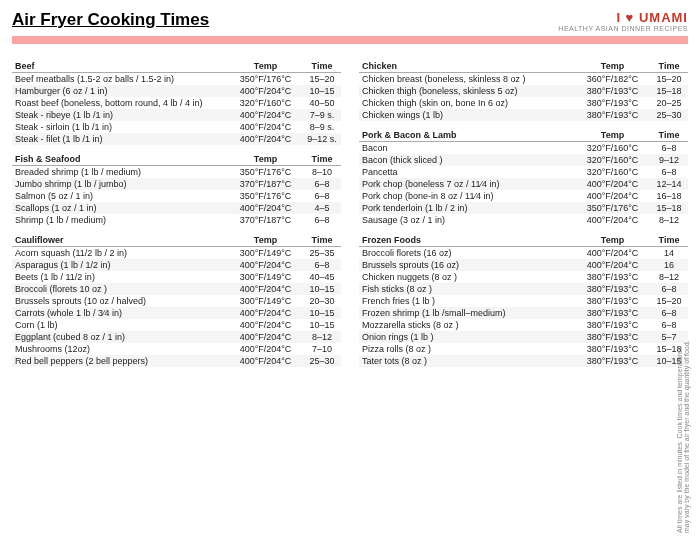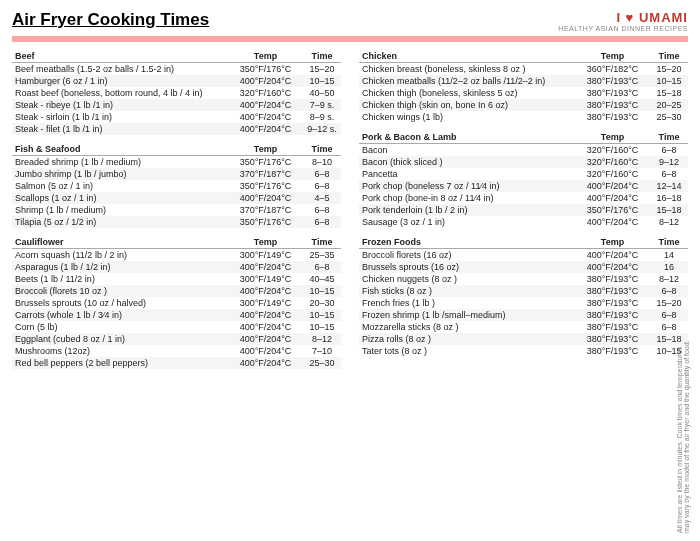--- a/index.html
+++ b/index.html
@@ -15,22 +15,22 @@
     .page {
       width: 700px;
       min-height: 541px;
       padding: 10px 12px 10px 12px;
       position: relative;
     }
     .header {
       display: flex;
       justify-content: space-between;
       align-items: flex-start;
-      margin-bottom: 8px;
-      border-bottom: 6px solid #fca5a5;
+      margin-bottom: 16px;
+      border-bottom: 8px solid #fca5a5;
       padding-bottom: 4px;
       gap: 40px;
     }
     .page-title {
       font-size: 17px;
       font-weight: bold;
       color: #000;
       text-decoration: underline;
     }
     .brand {
@@ -188,25 +188,20 @@
               <tr>
                 <td>Scallops (1 oz / 1 in)</td>
                 <td>400°F/204°C</td>
                 <td>4–5</td>
               </tr>
               <tr>
                 <td>Shrimp (1 lb / medium)</td>
                 <td>370°F/187°C</td>
                 <td>6–8</td>
               </tr>
-              <tr>
-                <td>Tilapia (5 oz / 1/2 in)</td>
-                <td>350°F/176°C</td>
-                <td>6–8</td>
-              </tr>
             </tbody>
         </table>
       </div>
 
       <div class="section">
         <table>
           <thead>
             <tr>
               <th class="col-item">Cauliflower</th>
               <th class="col-temp">Temp</th>
@@ -238,21 +233,21 @@
                 <td>Brussels sprouts (10 oz / halved)</td>
                 <td>300°F/149°C</td>
                 <td>20–30</td>
               </tr>
               <tr>
                 <td>Carrots (whole 1 lb / 3⁄4 in)</td>
                 <td>400°F/204°C</td>
                 <td>10–15</td>
               </tr>
               <tr>
-                <td>Corn (5 lb)</td>
+                <td>Corn (1 lb)</td>
                 <td>400°F/204°C</td>
                 <td>10–15</td>
               </tr>
               <tr>
                 <td>Eggplant (cubed 8 oz / 1 in)</td>
                 <td>400°F/204°C</td>
                 <td>8–12</td>
               </tr>
               <tr>
                 <td>Mushrooms (12oz)</td>
@@ -280,25 +275,20 @@
               <th class="col-time">Time</th>
             </tr>
           </thead>
           <tbody id="chicken-body">
           <tr>
                 <td>Chicken breast (boneless, skinless 8 oz )</td>
                 <td>360°F/182°C</td>
                 <td>15–20</td>
               </tr>
               <tr>
-                <td>Chicken meatballs (11/2–2 oz balls /11/2–2 in)</td>
-                <td>380°F/193°C</td>
-                <td>10–15</td>
-              </tr>
-              <tr>
                 <td>Chicken thigh (boneless, skinless 5 oz)</td>
                 <td>380°F/193°C</td>
                 <td>15–18</td>
               </tr>
               <tr>
                 <td>Chicken thigh (skin on, bone In 6 oz)</td>
                 <td>380°F/193°C</td>
                 <td>20–25</td>
               </tr>
               <tr>
@@ -398,20 +388,25 @@
                 <td>Frozen shrimp (1 lb /small–medium)</td>
                 <td>380°F/193°C</td>
                 <td>6–8</td>
               </tr>
               <tr>
                 <td>Mozzarella sticks (8 oz )</td>
                 <td>380°F/193°C</td>
                 <td>6–8</td>
               </tr>
               <tr>
+                <td>Onion rings (1 lb )</td>
+                <td>380°F/193°C</td>
+                <td>5–7</td>
+              </tr>
+              <tr>
                 <td>Pizza rolls (8 oz )</td>
                 <td>380°F/193°C</td>
                 <td>15–18</td>
               </tr>
               <tr>
                 <td>Tater tots (8 oz )</td>
                 <td>380°F/193°C</td>
                 <td>10–15</td>
               </tr>
             </tbody>

